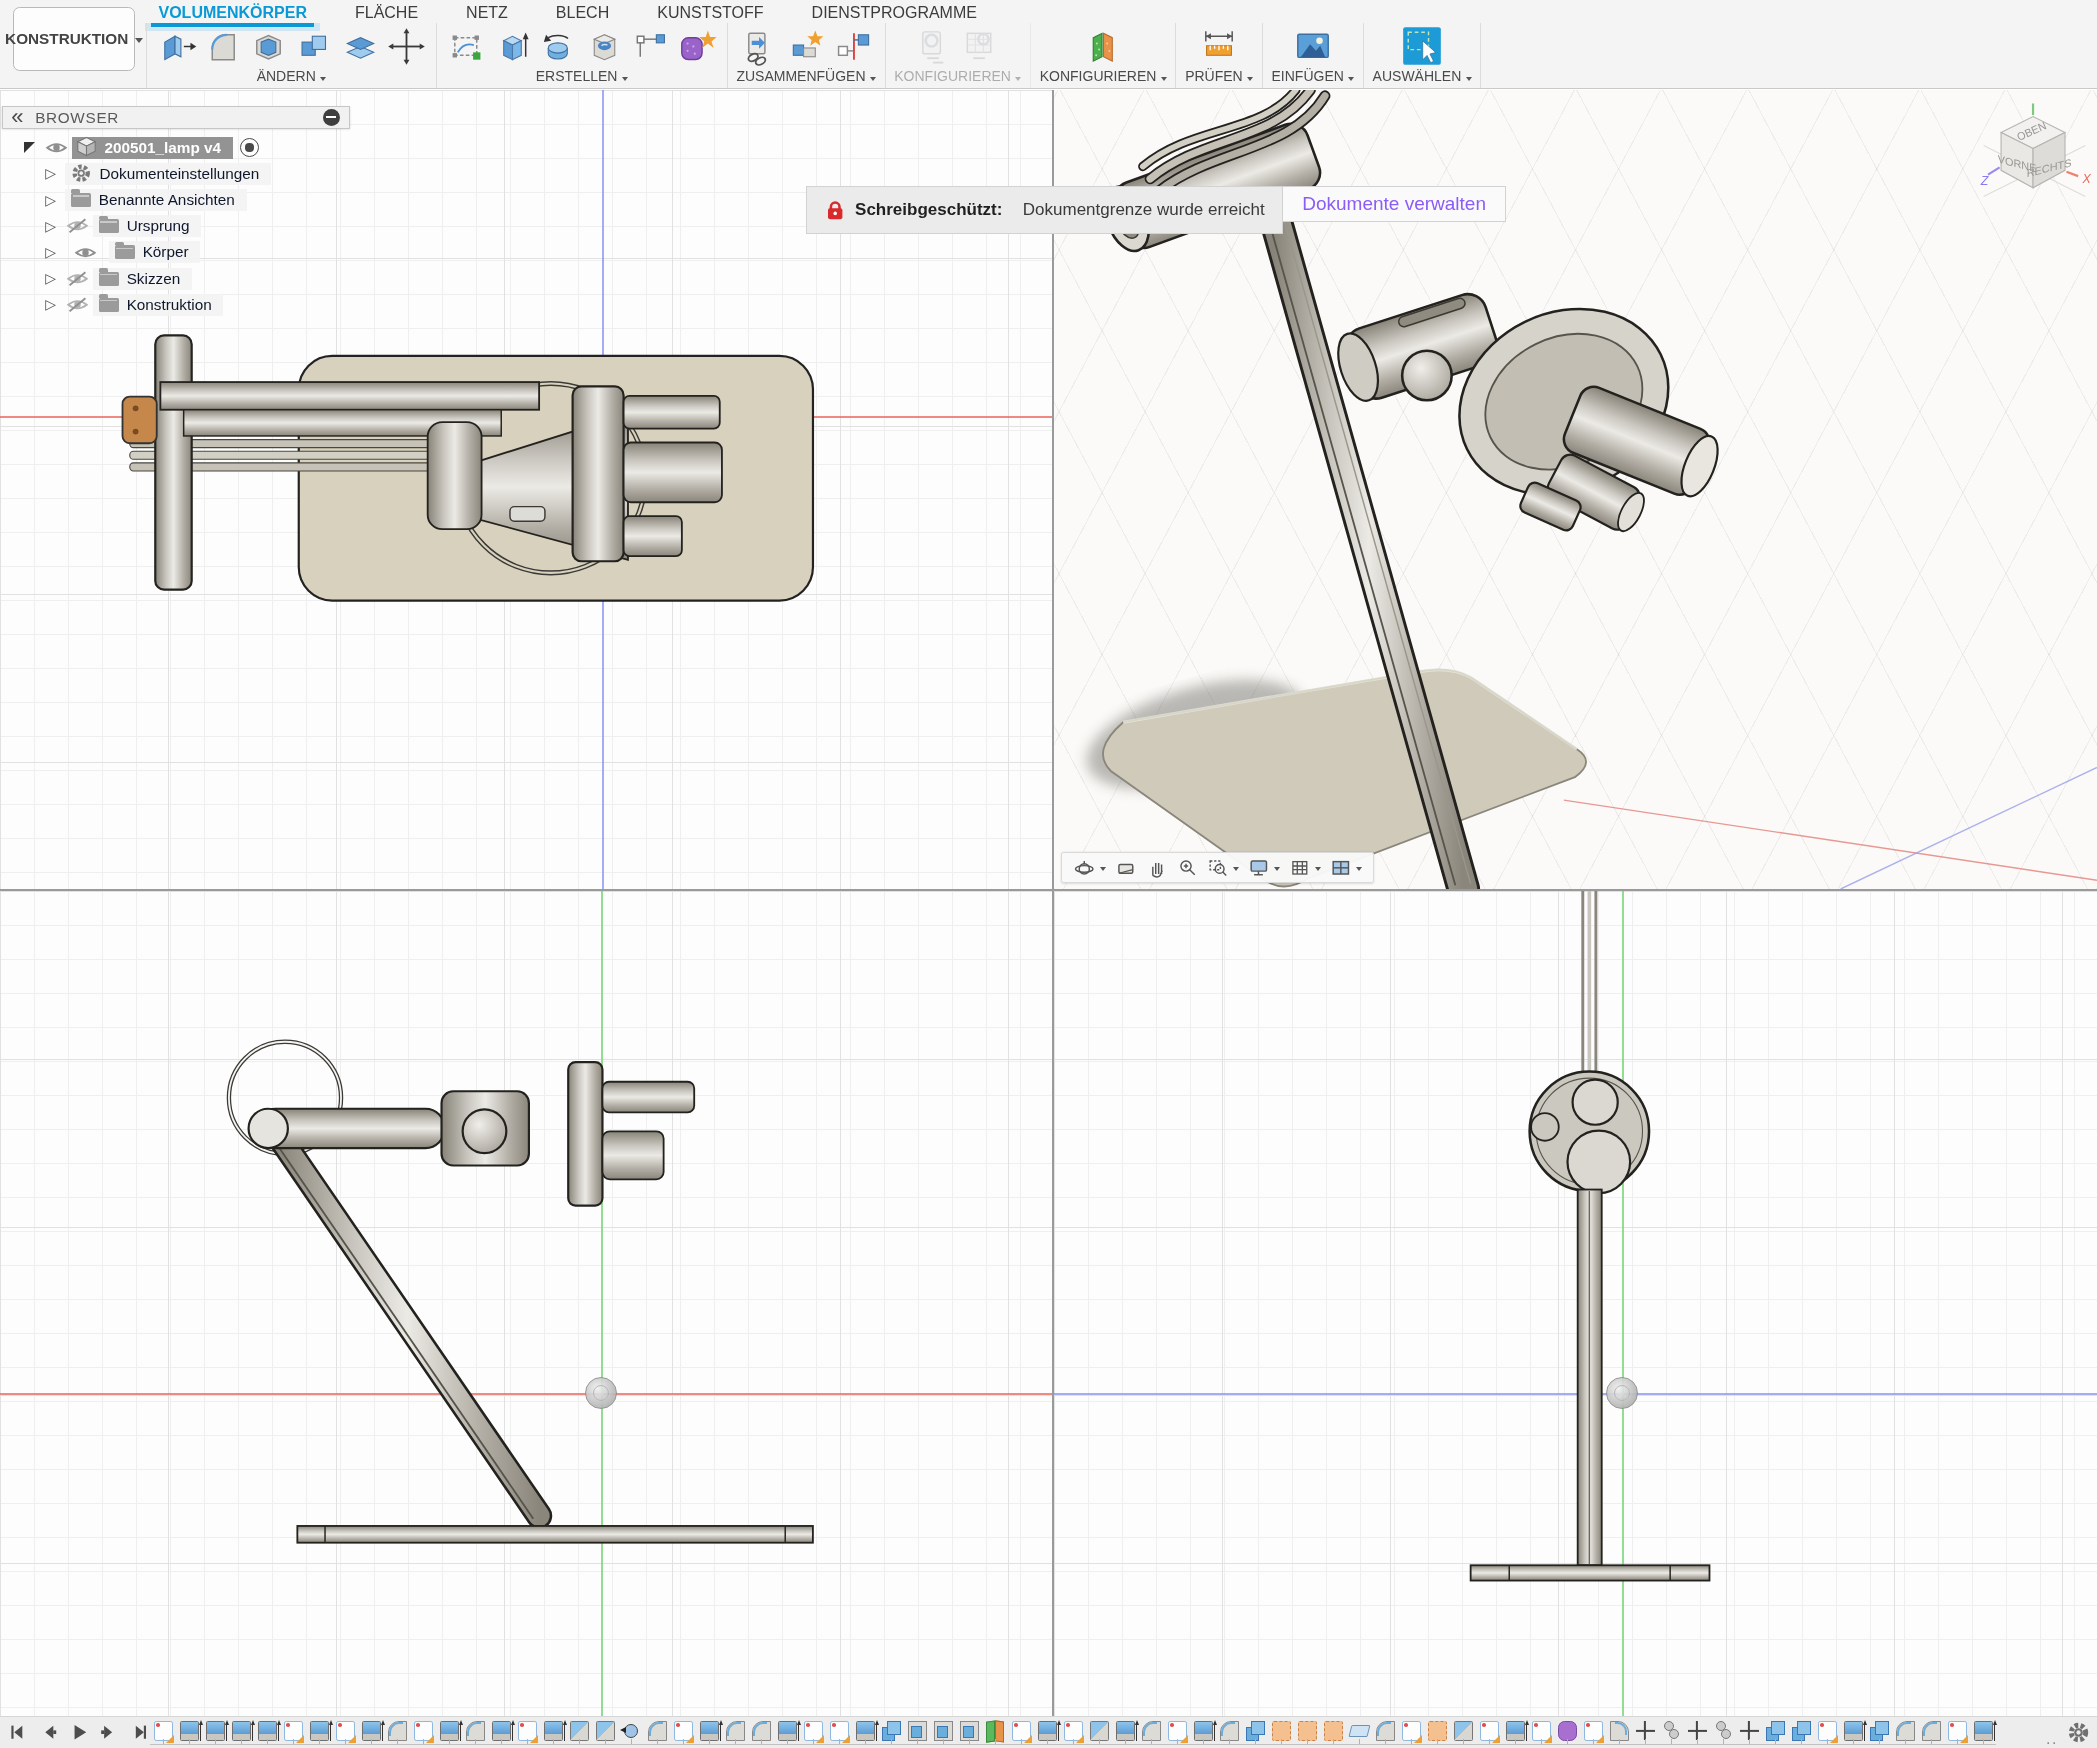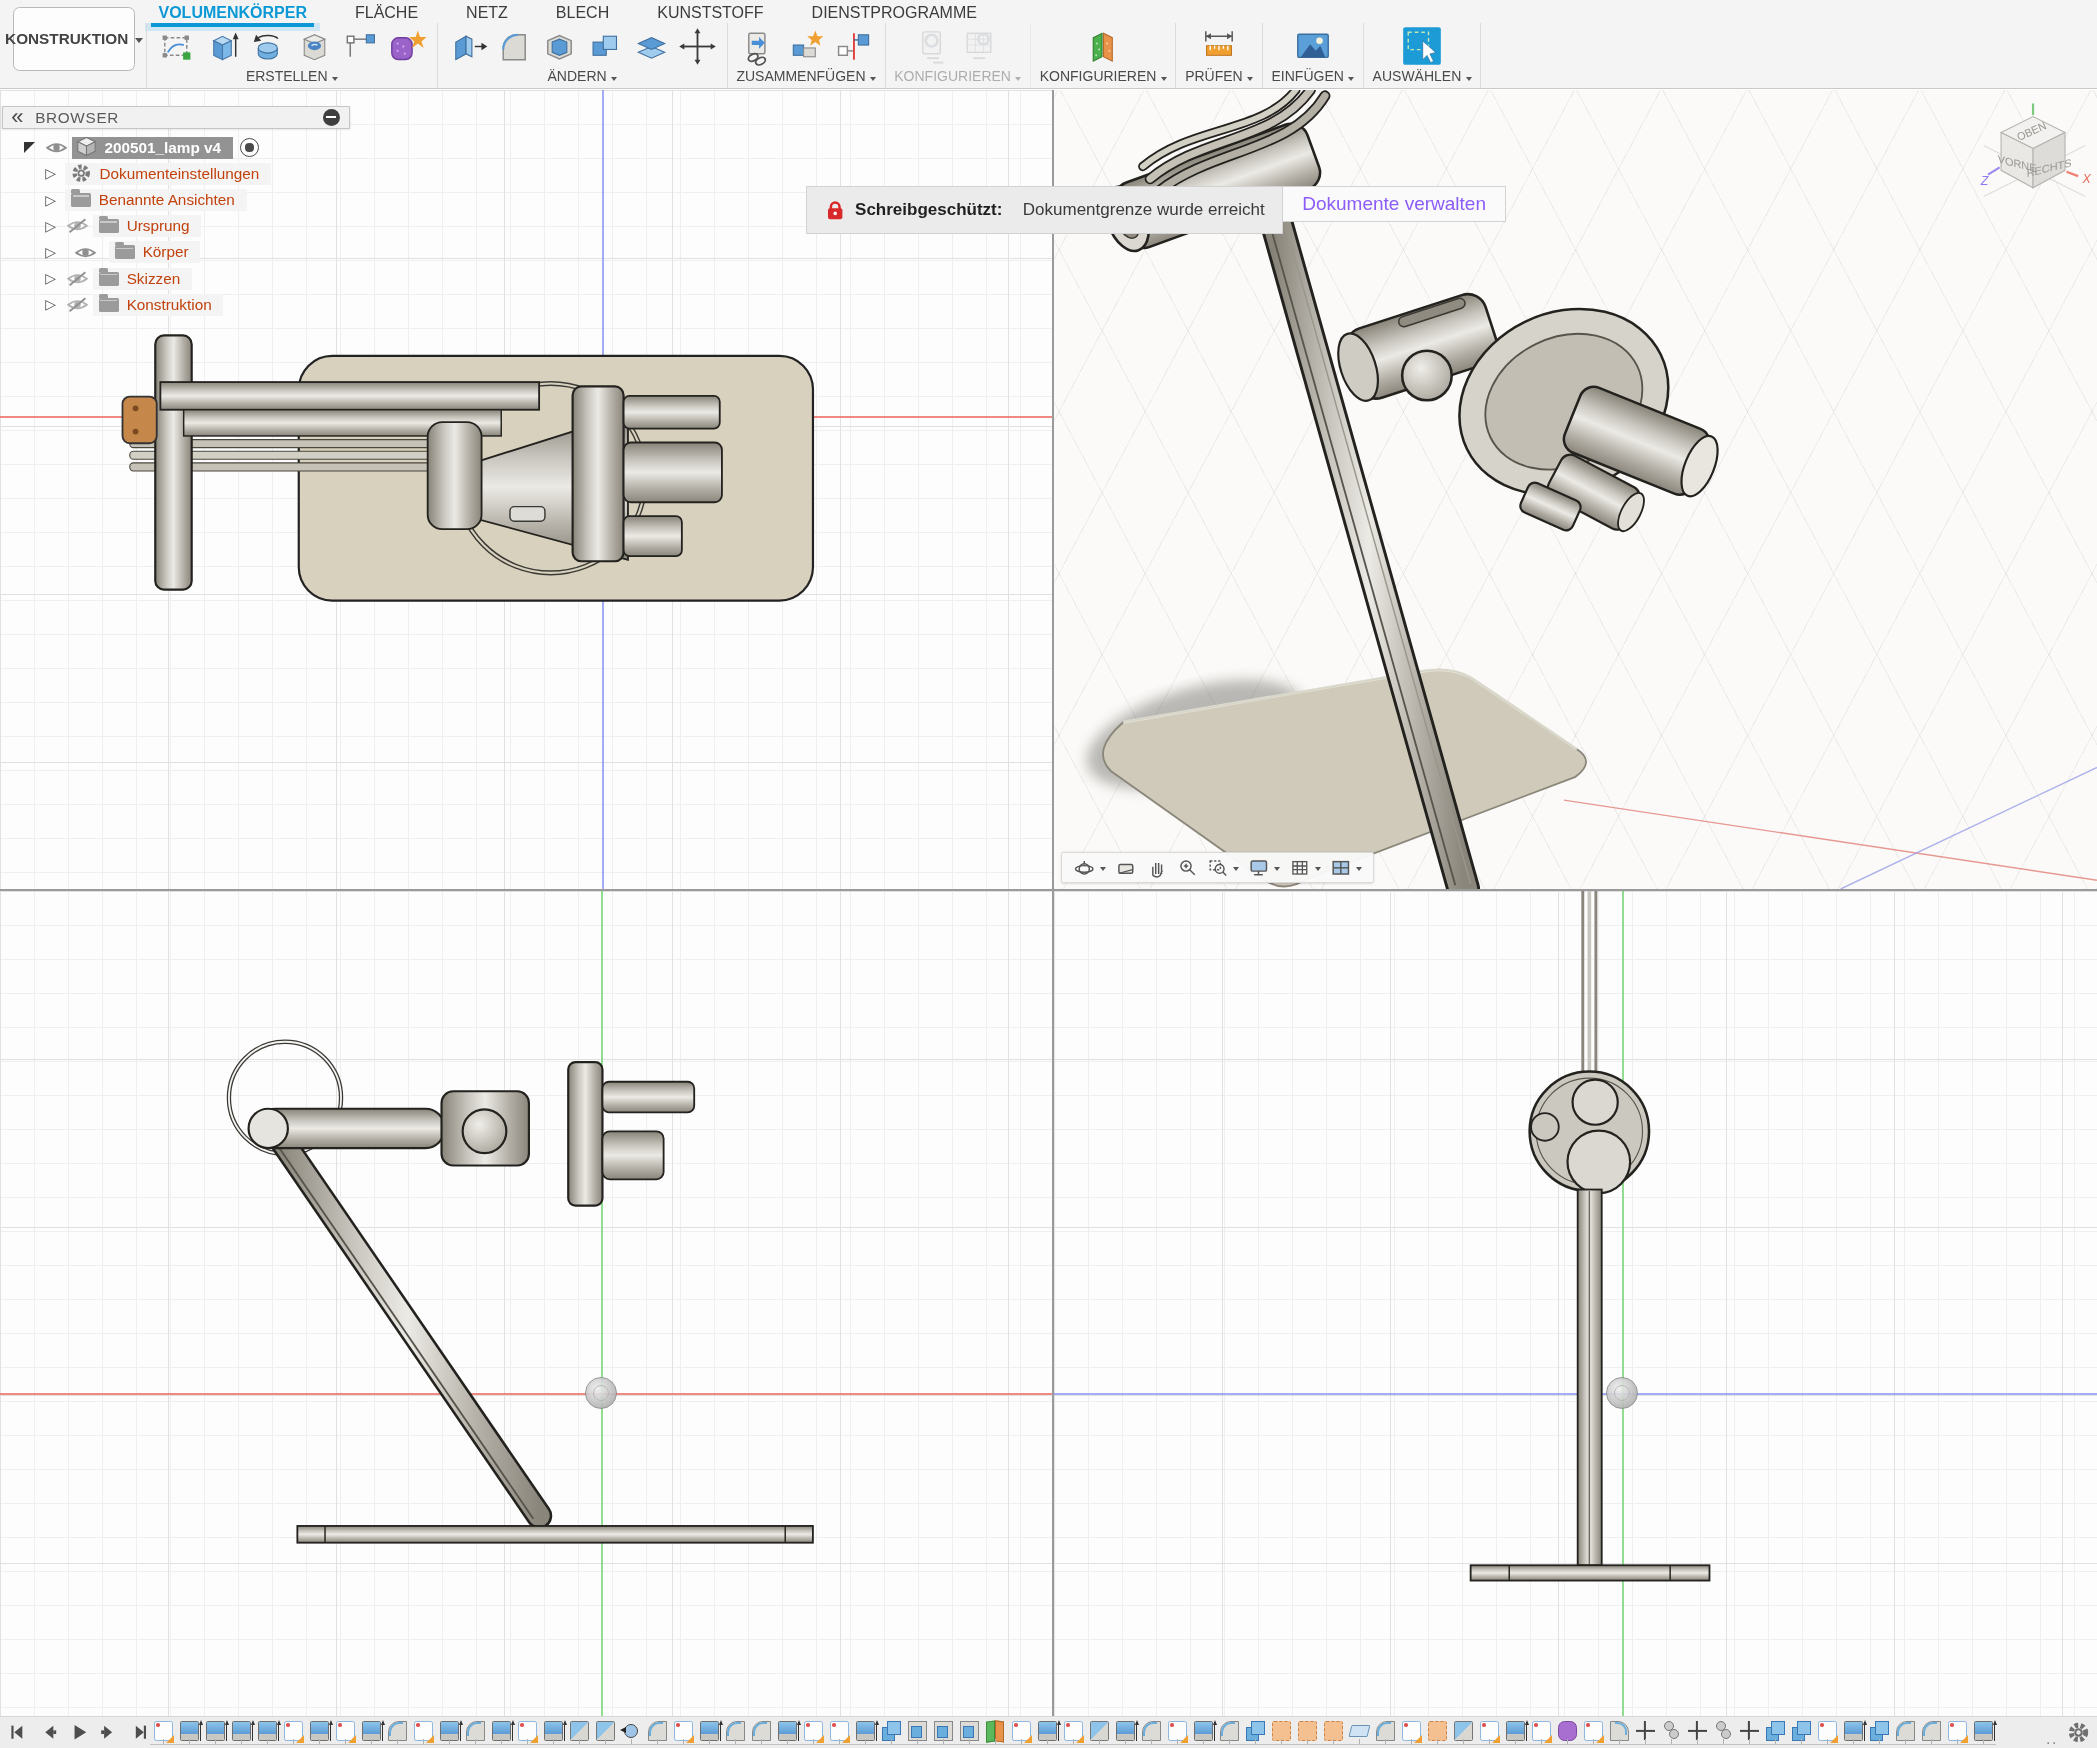--- a/index.html
+++ b/index.html
@@ -59,21 +59,21 @@
 .circbtn::before{content:"";position:absolute;left:3.6px;right:3.6px;top:7.3px;height:2.2px;background:#fff}
 #brows{padding:7.3px 0 0 0}
 .brow{display:flex;align-items:center;height:22.6px;margin-bottom:3.6px}
 .tri{width:20.4px;margin-right:4.4px;display:flex;justify-content:center;cursor:pointer}
 .tri-open::before{content:"";width:0;height:0;border-top:11px solid #333;border-right:11px solid transparent}
 .tri-closed::before{content:"▷";font-size:14px;color:#555;line-height:14.6px}
 .eye-slot{width:25px;margin-right:2.9px;display:flex;justify-content:center;cursor:pointer}
 .strip{display:inline-flex;align-items:center;gap:8px;background:rgba(243,243,243,.92);
   padding:2.2px 11.7px 2.2px 5.8px;height:22px;cursor:pointer}
 .sel .strip{background:rgba(143,143,143,.96)}
-.lbl{font-size:15.3px;color:#c2410c;white-space:nowrap}
+.lbl{font-size:15.3px;color:#0f172a;white-space:nowrap}
 .sel .lbl{color:#fff;font-weight:bold}
 .ic-folder{width:19.7px;height:14px;background:#9b9b9b;border-radius:1.5px;position:relative;display:inline-block}
 .ic-folder::before{content:"";position:absolute;top:-3.6px;left:0;width:8.7px;height:3.6px;background:#9b9b9b;border-radius:1.5px 1.5px 0 0}
 .ic-folder::after{content:"";position:absolute;top:2.2px;left:1.5px;right:1.5px;height:1.5px;background:#c9c9c9}
 .radio{width:19px;height:19px;border:1.8px solid #4a4a4a;border-radius:50%;background:#fff;
   position:relative;margin-left:7.3px;cursor:pointer}
 .radio::after{content:"";position:absolute;inset:4.4px;background:#4a4a4a;border-radius:50%}
 
 #notif{position:absolute;left:806px;top:96px;display:flex;align-items:flex-start;z-index:50}
 #notif .seg1{display:flex;align-items:center;gap:10.2px;background:#ebebeb;border:0.7px solid #d2d2d2;
@@ -172,20 +172,55 @@
       <span class="tab">FLÄCHE</span>
       <span class="tab">NETZ</span>
       <span class="tab">BLECH</span>
       <span class="tab">KUNSTSTOFF</span>
       <span class="tab">DIENSTPROGRAMME</span>
     </nav>
     <div id="groups">
       <div class="group">
         <div class="gicons">
           <svg width="41" height="41" viewBox="0 0 56 56">
+              <polygon points="12,22 26,14 26,38 12,46" fill="#5b9bd5" stroke="#3f6f9f" stroke-width="1.5"></polygon>
+              <polygon points="26,14 34,18 34,42 26,38" fill="#9fccee" stroke="#3f6f9f" stroke-width="1.5"></polygon>
+              <line x1="38" y1="28" x2="49" y2="28" stroke="#333" stroke-width="2"></line>
+              <polygon points="47,23 47,33 55,28" fill="#333"></polygon>
+            </svg>
+          <svg width="41" height="41" viewBox="0 0 56 56">
+              <path d="M14,46 V30 A18,18 0 0 1 32,12 H44 V46 Z" fill="#dcdad4" stroke="#8a8a8a" stroke-width="2"></path>
+              <path d="M14,32 A20,20 0 0 1 34,12" fill="none" stroke="#5b9bd5" stroke-width="3"></path>
+            </svg>
+          <svg width="41" height="41" viewBox="0 0 56 56">
+              <polygon points="12,20 28,13 44,20 44,38 28,45 12,38" fill="#dcdad4" stroke="#8a8a8a" stroke-width="2"></polygon>
+              <polygon points="18,22 28,18 38,22 38,36 28,40 18,36" fill="#5b9bd5" stroke="#3f6f9f" stroke-width="1.5"></polygon>
+            </svg>
+          <svg width="41" height="41" viewBox="0 0 56 56">
+              <rect x="11" y="22" width="18" height="18" fill="#5b9bd5" stroke="#3f6f9f" stroke-width="1.5"></rect>
+              <rect x="25" y="14" width="18" height="18" fill="#9fccee" stroke="#3f6f9f" stroke-width="1.5"></rect>
+            </svg>
+          <svg width="41" height="41" viewBox="0 0 56 56">
+              <polygon points="10,36 28,28 46,36 28,44" fill="#9fccee" stroke="#3f6f9f" stroke-width="1.5"></polygon>
+              <polygon points="10,24 28,16 46,24 28,32" fill="#5b9bd5" stroke="#3f6f9f" stroke-width="1.5"></polygon>
+            </svg>
+          <svg width="41" height="41" viewBox="0 0 56 56">
+              <line x1="28" y1="8" x2="28" y2="48" stroke="#3a3a3a" stroke-width="2.5"></line>
+              <line x1="8" y1="28" x2="48" y2="28" stroke="#3a3a3a" stroke-width="2.5"></line>
+              <polygon points="24,10 32,10 28,3" fill="#3a3a3a"></polygon>
+              <polygon points="24,46 32,46 28,53" fill="#3a3a3a"></polygon>
+              <polygon points="10,24 10,32 3,28" fill="#3a3a3a"></polygon>
+              <polygon points="46,24 46,32 53,28" fill="#3a3a3a"></polygon>
+            </svg>
+        </div>
+        <div class="glabel"><span>ÄNDERN</span><span class="caret sm"></span></div>
+      </div>
+      <div class="group">
+        <div class="gicons">
+          <svg width="41" height="41" viewBox="0 0 56 56">
               <rect x="12" y="16" width="30" height="24" fill="none" stroke="#8a8a8a" stroke-width="2" stroke-dasharray="5 3"></rect>
               <rect x="9" y="13" width="6" height="6" fill="#8a8a8a"></rect>
               <rect x="39" y="13" width="6" height="6" fill="#8a8a8a"></rect>
               <rect x="9" y="37" width="6" height="6" fill="#8a8a8a"></rect>
               <path d="M16,36 q8,-14 22,-10" stroke="#4a90d9" stroke-width="2.5" fill="none"></path>
               <rect x="37" y="36" width="10" height="10" fill="#3aa63f"></rect>
             </svg>
           <svg width="41" height="41" viewBox="0 0 56 56">
               <polygon points="16,20 28,14 40,20 28,26" fill="#b8d9f2" stroke="#4a78a8" stroke-width="1.5"></polygon>
               <polygon points="16,20 16,40 28,46 28,26" fill="#5b9bd5" stroke="#4a78a8" stroke-width="1.5"></polygon>
@@ -214,55 +249,20 @@
           <svg width="42" height="41" viewBox="0 0 58 56">
               <rect x="8" y="16" width="28" height="30" rx="9" fill="#9a63c9" stroke="#6f3f9f" stroke-width="2"></rect>
               <circle cx="16" cy="24" r="1.6" fill="#c9a3e8"></circle>
               <circle cx="24" cy="28" r="1.6" fill="#c9a3e8"></circle>
               <circle cx="16" cy="34" r="1.6" fill="#c9a3e8"></circle>
               <circle cx="26" cy="38" r="1.6" fill="#c9a3e8"></circle>
               <polygon points="44,6 47,15 56,15 49,21 52,30 44,24 36,30 39,21 32,15 41,15" fill="#f0a030"></polygon>
             </svg>
         </div>
         <div class="glabel"><span>ERSTELLEN</span><span class="caret sm"></span></div>
-      </div>
-      <div class="group">
-        <div class="gicons">
-          <svg width="41" height="41" viewBox="0 0 56 56">
-              <polygon points="12,22 26,14 26,38 12,46" fill="#5b9bd5" stroke="#3f6f9f" stroke-width="1.5"></polygon>
-              <polygon points="26,14 34,18 34,42 26,38" fill="#9fccee" stroke="#3f6f9f" stroke-width="1.5"></polygon>
-              <line x1="38" y1="28" x2="49" y2="28" stroke="#333" stroke-width="2"></line>
-              <polygon points="47,23 47,33 55,28" fill="#333"></polygon>
-            </svg>
-          <svg width="41" height="41" viewBox="0 0 56 56">
-              <path d="M14,46 V30 A18,18 0 0 1 32,12 H44 V46 Z" fill="#dcdad4" stroke="#8a8a8a" stroke-width="2"></path>
-              <path d="M14,32 A20,20 0 0 1 34,12" fill="none" stroke="#5b9bd5" stroke-width="3"></path>
-            </svg>
-          <svg width="41" height="41" viewBox="0 0 56 56">
-              <polygon points="12,20 28,13 44,20 44,38 28,45 12,38" fill="#dcdad4" stroke="#8a8a8a" stroke-width="2"></polygon>
-              <polygon points="18,22 28,18 38,22 38,36 28,40 18,36" fill="#5b9bd5" stroke="#3f6f9f" stroke-width="1.5"></polygon>
-            </svg>
-          <svg width="41" height="41" viewBox="0 0 56 56">
-              <rect x="11" y="22" width="18" height="18" fill="#5b9bd5" stroke="#3f6f9f" stroke-width="1.5"></rect>
-              <rect x="25" y="14" width="18" height="18" fill="#9fccee" stroke="#3f6f9f" stroke-width="1.5"></rect>
-            </svg>
-          <svg width="41" height="41" viewBox="0 0 56 56">
-              <polygon points="10,36 28,28 46,36 28,44" fill="#9fccee" stroke="#3f6f9f" stroke-width="1.5"></polygon>
-              <polygon points="10,24 28,16 46,24 28,32" fill="#5b9bd5" stroke="#3f6f9f" stroke-width="1.5"></polygon>
-            </svg>
-          <svg width="41" height="41" viewBox="0 0 56 56">
-              <line x1="28" y1="8" x2="28" y2="48" stroke="#3a3a3a" stroke-width="2.5"></line>
-              <line x1="8" y1="28" x2="48" y2="28" stroke="#3a3a3a" stroke-width="2.5"></line>
-              <polygon points="24,10 32,10 28,3" fill="#3a3a3a"></polygon>
-              <polygon points="24,46 32,46 28,53" fill="#3a3a3a"></polygon>
-              <polygon points="10,24 10,32 3,28" fill="#3a3a3a"></polygon>
-              <polygon points="46,24 46,32 53,28" fill="#3a3a3a"></polygon>
-            </svg>
-        </div>
-        <div class="glabel"><span>ÄNDERN</span><span class="caret sm"></span></div>
       </div>
       <div class="group">
         <div class="gicons">
           <svg width="41" height="41" viewBox="0 0 56 56">
               <rect x="12" y="10" width="22" height="28" rx="2" fill="#eceae6" stroke="#8a8a8a" stroke-width="2"></rect>
               <polygon points="16,20 26,20 26,15 34,23 26,31 26,26 16,26" fill="#4a90d9"></polygon>
               <ellipse cx="18" cy="43" rx="7" ry="4.5" fill="none" stroke="#555" stroke-width="2.5" transform="rotate(-28 18 43)"></ellipse>
               <ellipse cx="28" cy="48" rx="7" ry="4.5" fill="none" stroke="#555" stroke-width="2.5" transform="rotate(-28 28 48)"></ellipse>
             </svg>
           <svg width="41" height="41" viewBox="0 0 56 56">

